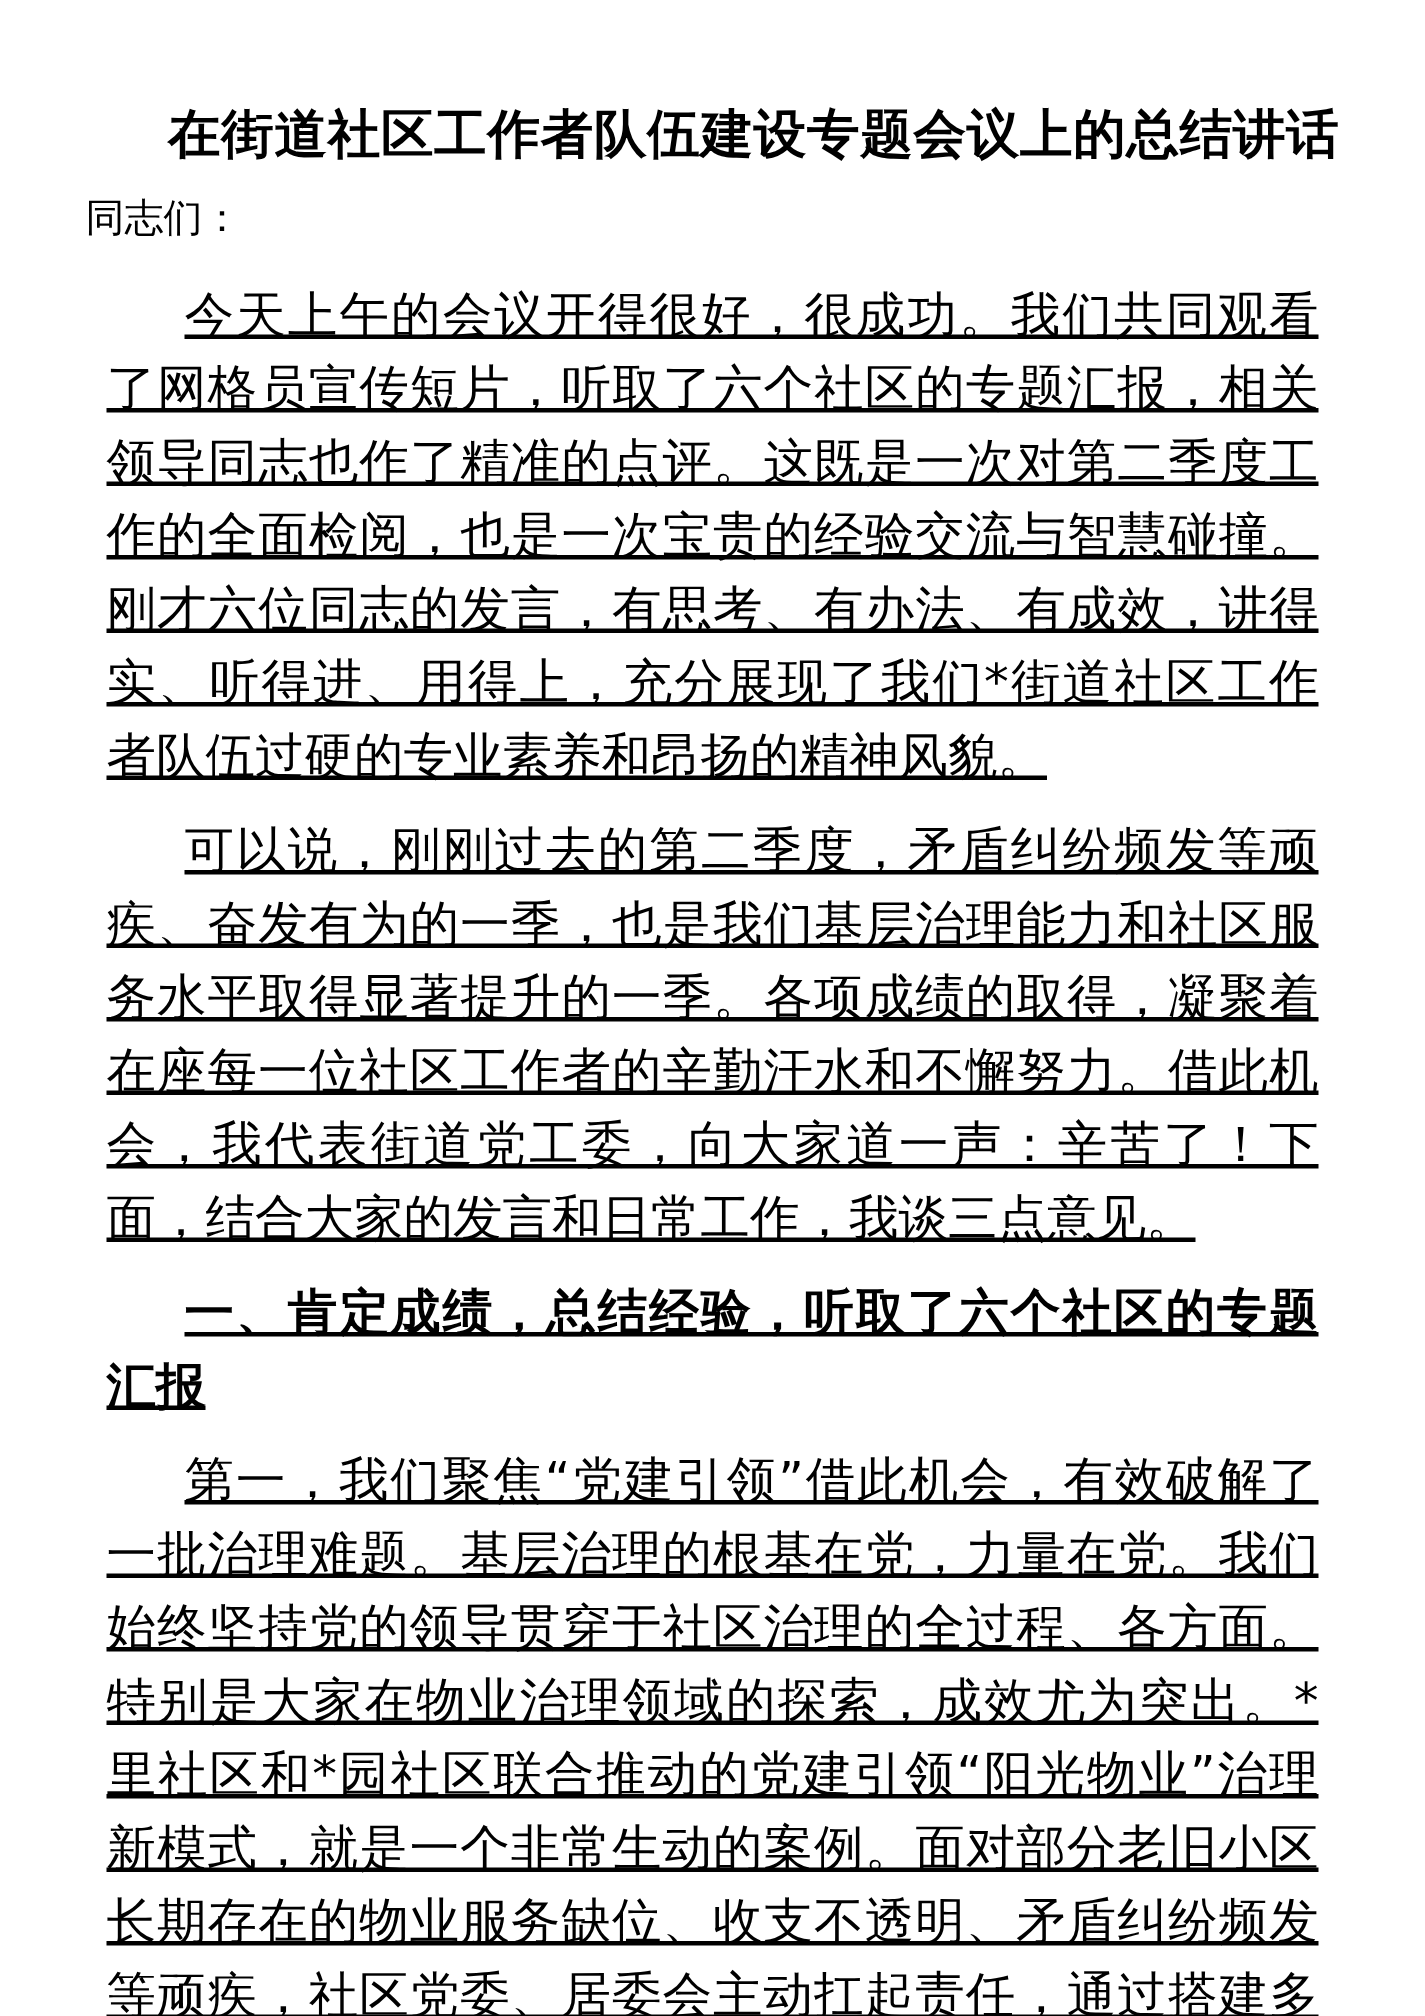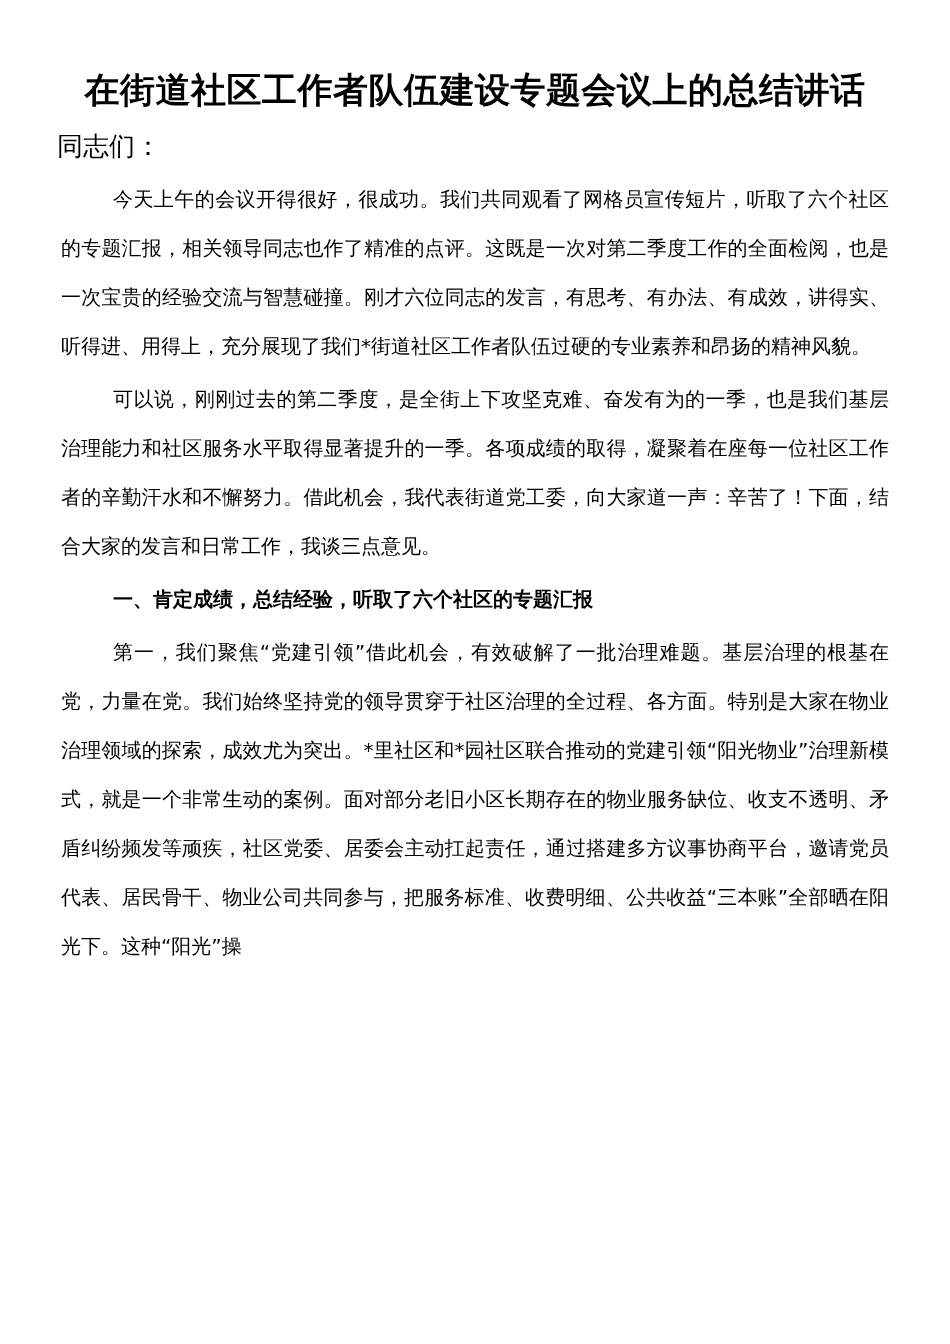--- a/index.html
+++ b/index.html
@@ -19,52 +19,54 @@
     width: 950px;
     height: 1344px;
     padding: 64px 57px 0 57px;
     background: #ffffff;
   }
   .title {
     margin: 0 0 6px 0;
     font-size: 35px;
     line-height: 52px;
     font-weight: 700;
-    text-align: center;
+    text-align: right;
     letter-spacing: 0.5px;
+    font-family: Liberation Serif, serif;
   }
   .salutation {
     margin: 0;
     font-size: 26px;
     line-height: 49px;
     text-indent: 0;
     text-align: justify;
   }
   .para {
-    margin: 4px;
-    font-size: 20px;
+    margin: 14px;
+    font-size: 33px;
     line-height: 49px;
     text-indent: 52px;
     text-align: justify;
     text-justify: inter-ideograph;
     word-break: break-all;
+    text-decoration: underline;
   }
   .heading {
     font-weight: 700;
   }
 </style>
 </head>
 <body>
 
 <div class="page">
   <h1 class="title">在街道社区工作者队伍建设专题会议上的总结讲话</h1>
 
   <p class="salutation">同志们：</p>
 
   <p class="para">今天上午的会议开得很好，很成功。我们共同观看了网格员宣传短片，听取了六个社区的专题汇报，相关领导同志也作了精准的点评。这既是一次对第二季度工作的全面检阅，也是一次宝贵的经验交流与智慧碰撞。刚才六位同志的发言，有思考、有办法、有成效，讲得实、听得进、用得上，充分展现了我们*街道社区工作者队伍过硬的专业素养和昂扬的精神风貌。</p>
 
-  <p class="para">可以说，刚刚过去的第二季度，是全街上下攻坚克难、奋发有为的一季，也是我们基层治理能力和社区服务水平取得显著提升的一季。各项成绩的取得，凝聚着在座每一位社区工作者的辛勤汗水和不懈努力。借此机会，我代表街道党工委，向大家道一声：辛苦了！下面，结合大家的发言和日常工作，我谈三点意见。</p>
+  <p class="para">可以说，刚刚过去的第二季度，矛盾纠纷频发等顽疾、奋发有为的一季，也是我们基层治理能力和社区服务水平取得显著提升的一季。各项成绩的取得，凝聚着在座每一位社区工作者的辛勤汗水和不懈努力。借此机会，我代表街道党工委，向大家道一声：辛苦了！下面，结合大家的发言和日常工作，我谈三点意见。</p>
 
   <p class="para heading">一、肯定成绩，总结经验，听取了六个社区的专题汇报</p>
 
 
   <p class="para">第一，我们聚焦“党建引领”借此机会，有效破解了一批治理难题。基层治理的根基在党，力量在党。我们始终坚持党的领导贯穿于社区治理的全过程、各方面。特别是大家在物业治理领域的探索，成效尤为突出。*里社区和*园社区联合推动的党建引领“阳光物业”治理新模式，就是一个非常生动的案例。面对部分老旧小区长期存在的物业服务缺位、收支不透明、矛盾纠纷频发等顽疾，社区党委、居委会主动扛起责任，通过搭建多方议事协商平台，邀请党员代表、居民骨干、物业公司共同参与，把服务标准、收费明细、公共收益“三本账”全部晒在阳光下。这种“阳光”操</p>
 </div>
 
 </body></html>

